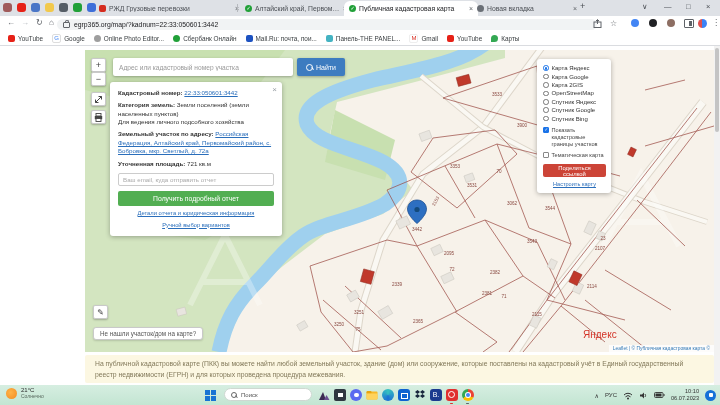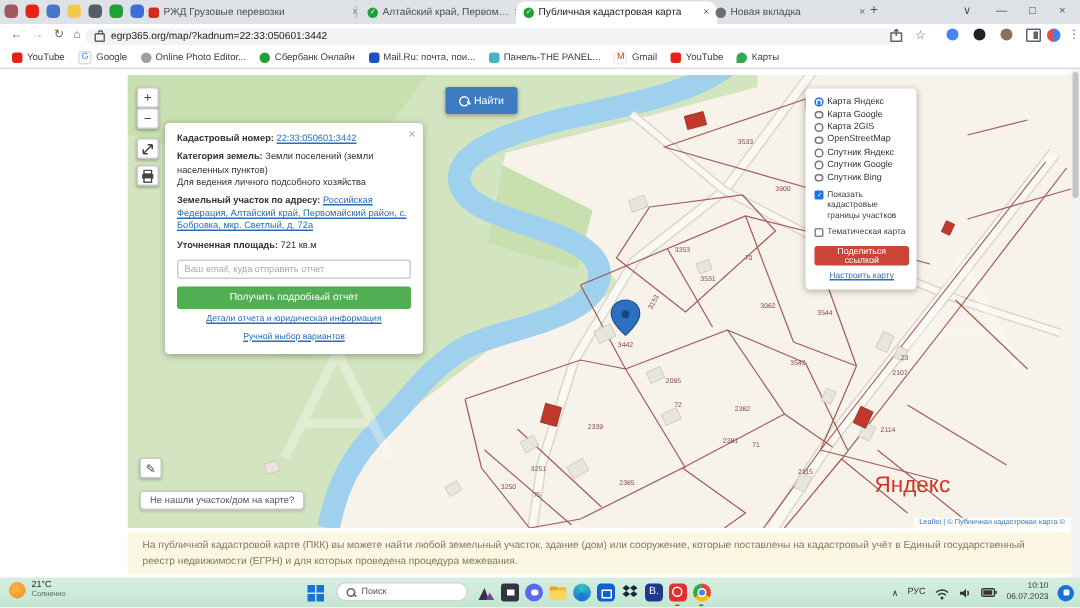--- a/index.html
+++ b/index.html
@@ -79,21 +79,21 @@
   .radio.checked::after{content:"";position:absolute;left:0.7px;top:0.7px;width:2.5px;height:2.5px;border-radius:50%;background:#1a73e8;}
   .cbrow{display:flex;gap:3px;margin-top:4px;line-height:1.25;font-size:5.6px;color:#444;}
   .cbox{width:5.5px;height:5.5px;border:1px solid #888;border-radius:1px;box-sizing:border-box;flex:0 0 auto;position:relative;background:#fff;margin-top:0.5px;}
   .cbox.checked{background:#1a73e8;border-color:#1a73e8;}
   .cbox.checked::after{content:"✓";color:#fff;font-size:4.5px;position:absolute;left:0.6px;top:-0.8px;}
   .red-btn{width:100%;height:13px;margin-top:5px;background:#cc4437;border:none;border-radius:2px;color:#fff;font-size:5.9px;}
 
   .pencil{left:8px;top:255px;}
   .tooltip{position:absolute;left:8px;top:277px;background:#fff;border:1px solid #c9c9c9;border-radius:3px;
            padding:2px 6px;font-size:6.3px;color:#555;white-space:nowrap;box-shadow:0 1px 2px rgba(0,0,0,.15);}
-  .yandex{position:absolute;left:498px;top:265px;font-size:15px;color:#d33327;}
+  .yandex{position:absolute;left:498px;top:279px;font-size:10px;color:#d33327;}
   .attrib{position:absolute;right:0;bottom:0;background:rgba(255,255,255,.78);font-size:4.9px;color:#337ab7;padding:1px 4px;}
 
   .notice{position:absolute;left:85px;top:309px;width:629px;height:28px;background:#fcf7e2;border-radius:2px;
           box-sizing:border-box;padding:4px 10px;font-size:6.8px;line-height:1.55;color:#82795a;}
 
   
   .taskbar{position:absolute;left:0;top:385px;width:720px;height:20px;
            background:linear-gradient(180deg,#d6eee1,#c3e5d2);}
   .weather{position:absolute;left:6px;top:2px;display:flex;gap:4px;align-items:center;}
   .sun{width:11px;height:11px;border-radius:50%;background:radial-gradient(circle at 40% 40%,#ffb347,#f38b1f);}
@@ -327,20 +327,21 @@
       </svg>
     </div>
     <div class="mapbtn" style="left:6px;top:60px;">
       <svg width="9" height="9" viewBox="0 0 9 9">
         <rect x="2" y="0.5" width="5" height="2.5" fill="none" stroke="#444" stroke-width="0.9"></rect>
         <rect x="0.8" y="3" width="7.4" height="3.2" fill="#444"></rect>
         <rect x="2" y="5.5" width="5" height="3" fill="#fff" stroke="#444" stroke-width="0.9"></rect>
       </svg>
     </div>
 
+    <input class="srch-inp" type="text" placeholder="Адрес или кадастровый номер участка" style="">
     <button class="srch-btn">
       <span class="mag"></span>
       <span>Найти</span>
     </button>
 
     
     <div class="infocard">
       <span class="cardx">×</span>
       <div>
         <b>Кадастровый номер:</b>

